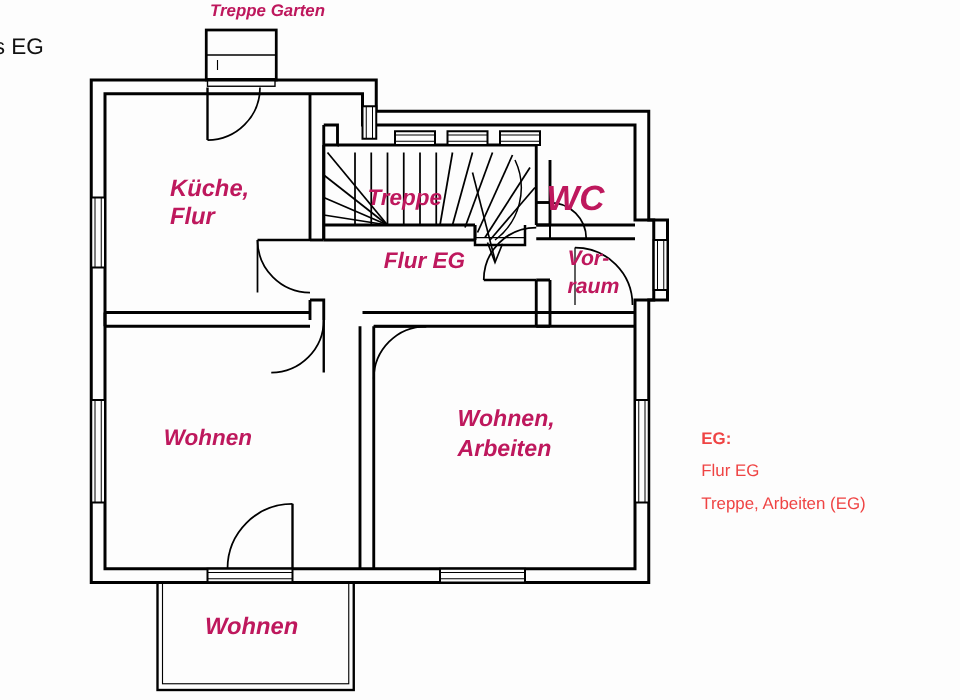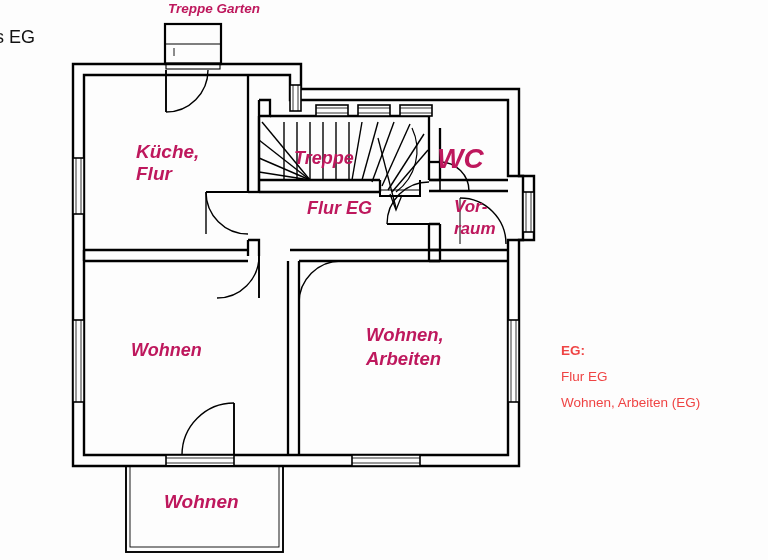--- a/index.html
+++ b/index.html
@@ -323,16 +323,16 @@
   <div class="lbl" id="lbl-wohnen">Wohnen</div>
 
   <div class="lbl" id="lbl-wohnen-arbeiten">Wohnen,
 Arbeiten</div>
 
   <div class="lbl" id="lbl-balkon">Wohnen</div>
 
   <div id="legend">
     <div class="legend-head">EG:</div>
     <div class="legend-row">Flur EG</div>
-    <div class="legend-row">Wohnen, Arbeiten (EG)</div>
+    <div class="legend-row">Treppe, Arbeiten (EG)</div>
   </div>
 
 </div>
 
 </body></html>

